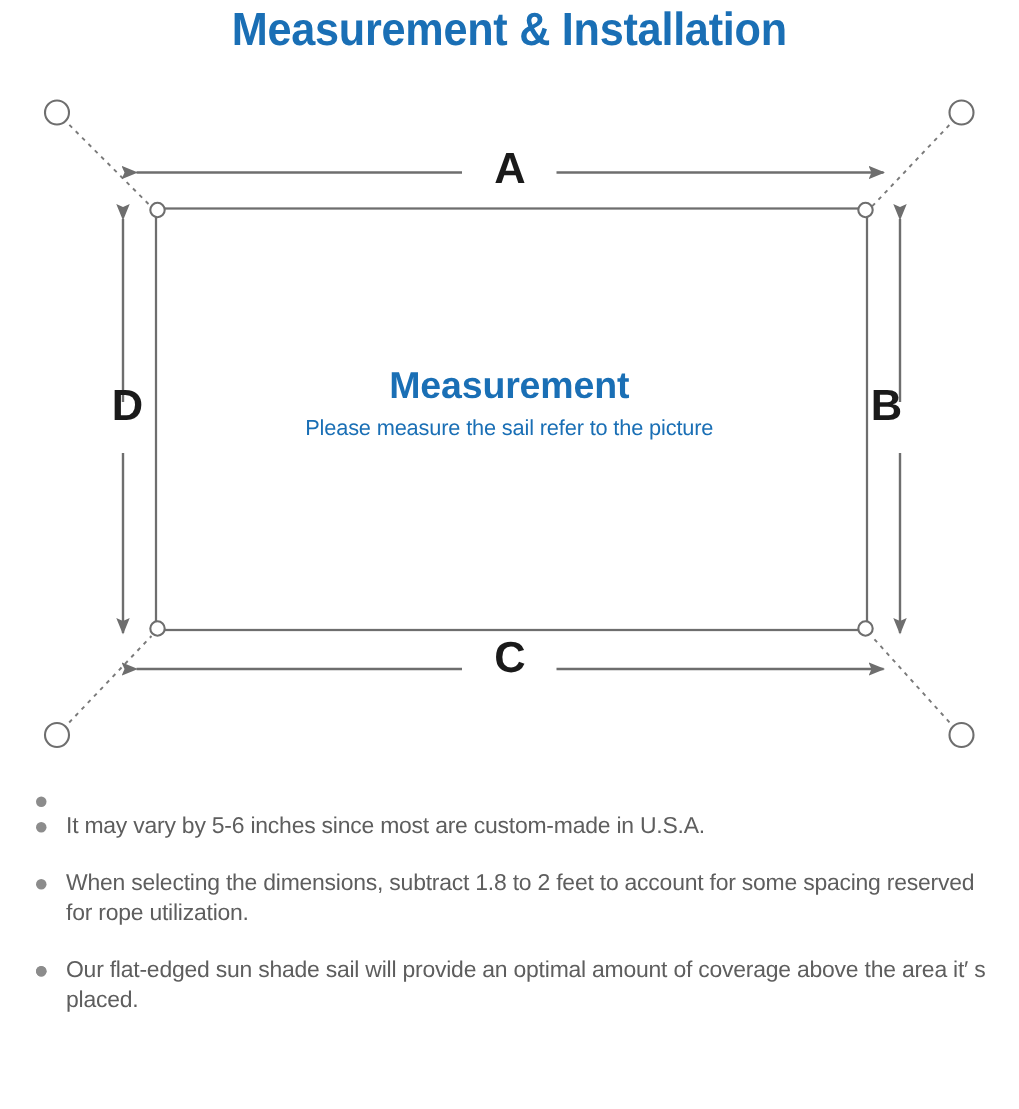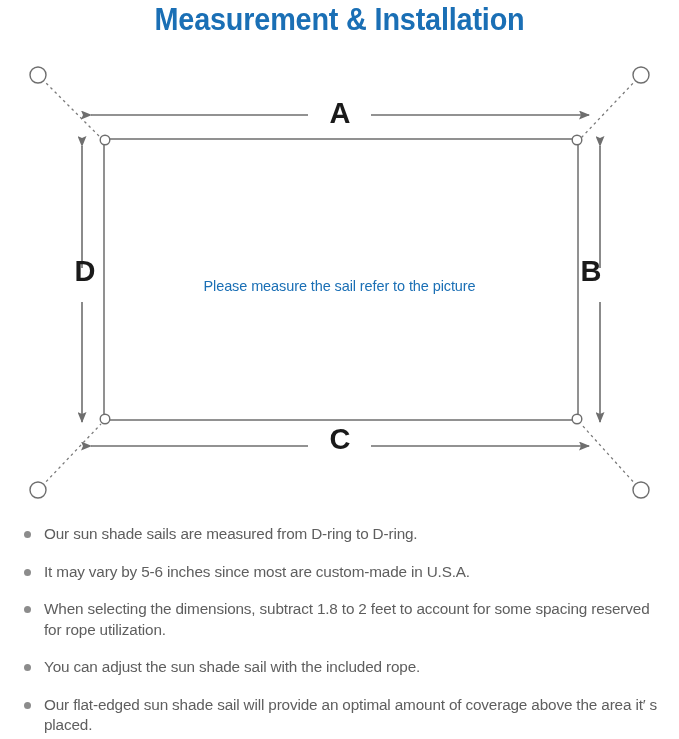--- a/index.html
+++ b/index.html
@@ -161,43 +161,42 @@
       <line x1="82" y1="218" x2="82" y2="96" marker-end="url(#arrowL)"></line>
       <line x1="82" y1="252" x2="82" y2="372" marker-end="url(#arrowR)"></line>
     </g>
 
     <g stroke="#6e6e6e" stroke-width="1.6">
       <line x1="600" y1="218" x2="600" y2="96" marker-end="url(#arrowL)"></line>
       <line x1="600" y1="252" x2="600" y2="372" marker-end="url(#arrowR)"></line>
     </g>
   </svg>
 
+  <div class="center-label" id="measurement-heading">Measurement</div>
 
   <div class="center-label" id="measurement-sub">Please measure the sail refer to the picture</div>
 
   <div class="dim-letter" id="dim-a">A</div>
   <div class="dim-letter" id="dim-b">B</div>
   <div class="dim-letter" id="dim-c">C</div>
   <div class="dim-letter" id="dim-d">D</div>
 </div>
 
 <div id="notes">
   <div class="note">
     <span class="bullet"></span>
-    <span>Our sun shade sails are measured from D-ring to D-ring.</span>
   </div>
   <div class="note">
     <span class="bullet"></span>
     <span>It may vary by 5-6 inches since most are custom-made in U.S.A.</span>
   </div>
   <div class="note">
     <span class="bullet"></span>
     <span>When selecting the dimensions, subtract 1.8 to 2 feet to account for some spacing reserved for rope utilization.</span>
   </div>
   <div class="note">
     <span class="bullet"></span>
-    <span>You can adjust the sun shade sail with the included rope.</span>
   </div>
   <div class="note">
     <span class="bullet"></span>
     <span>Our flat-edged sun shade sail will provide an optimal amount of coverage above the area it′ s placed.</span>
   </div>
 </div>
 
 </body></html>

